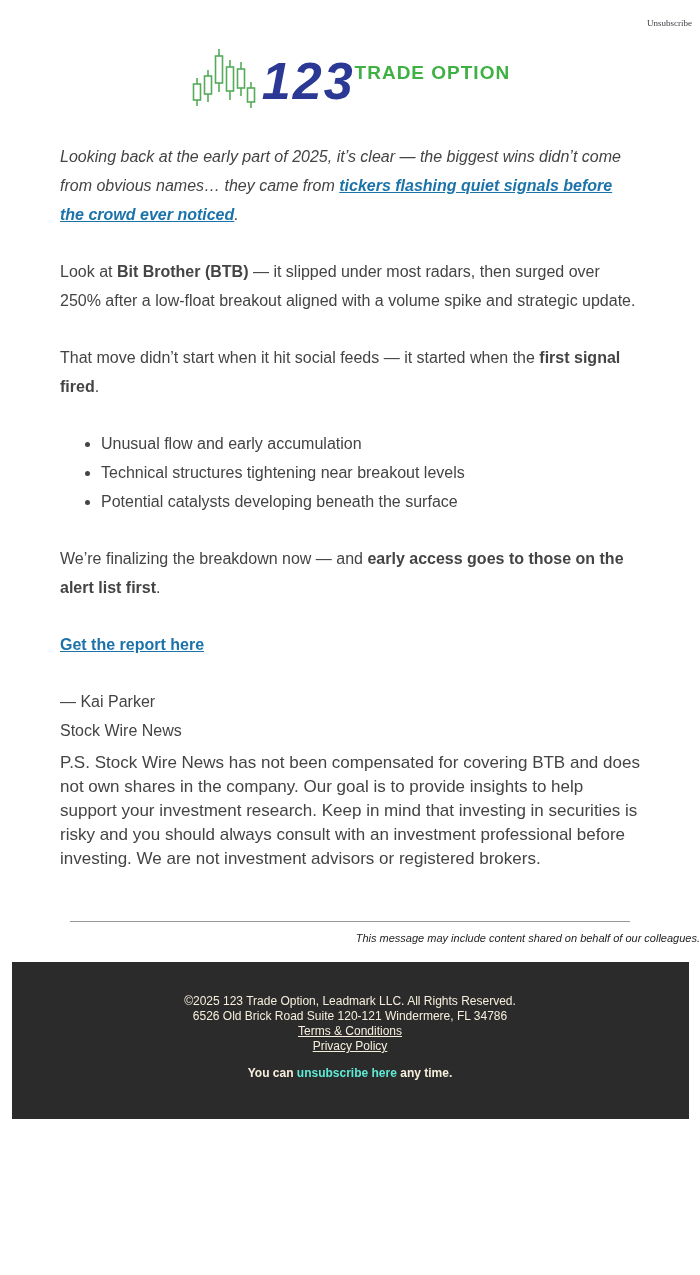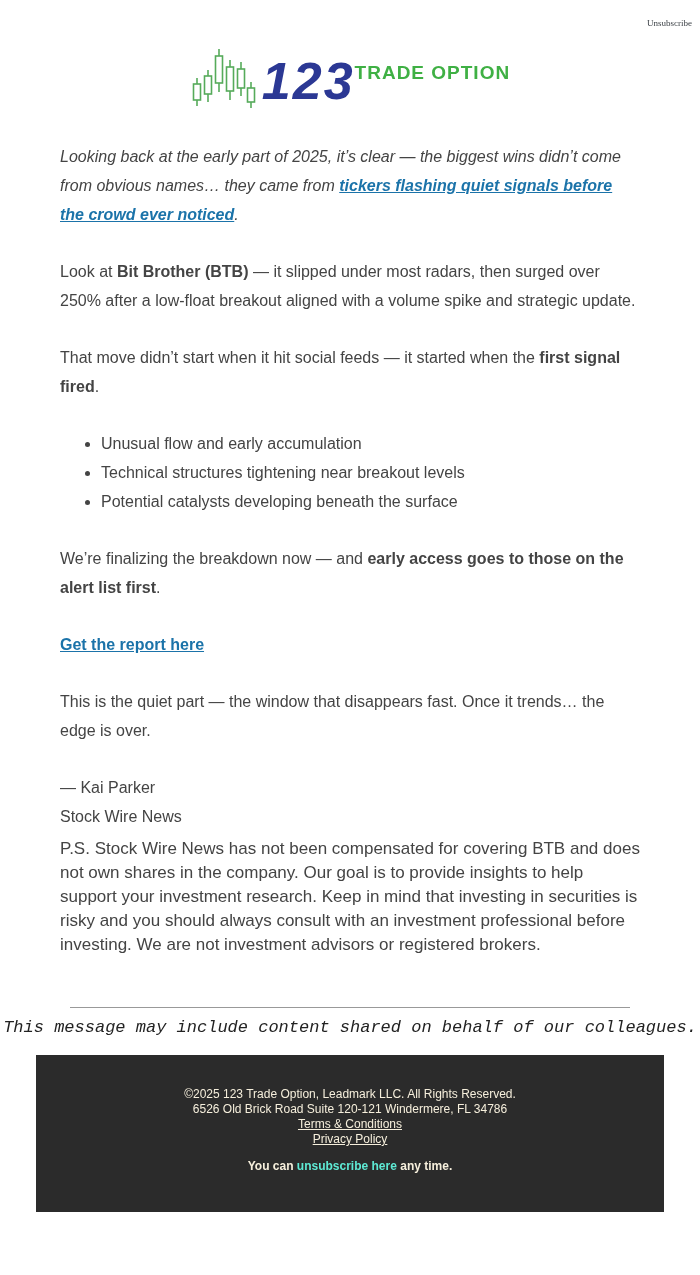--- a/index.html
+++ b/index.html
@@ -67,29 +67,28 @@
     line-height: 24px;
     margin: 6px 0 0 0 !important;
   }
   hr.divider {
     border: none;
     border-top: 1px solid #999999;
     margin: 50px 70px 0 70px;
   }
   .colleagues-note {
     margin-top: 10px;
-    text-align: center;
+    text-align: right;
     font-style: italic;
-    font-size: 17px;
+    font-size: 11px;
     color: #222222;
-    font-family: Liberation Mono, monospace;
   }
   .footer {
     margin: 18px auto 0 auto;
-    width: 628px;
+    width: 677px;
     background: #2b2b2b;
     color: #f6efdc;
     text-align: center;
     font-size: 12px;
     line-height: 15px;
     padding: 32px 20px 38px 20px;
     box-sizing: border-box;
   }
   .footer a {
     color: #f6efdc;
@@ -137,21 +136,20 @@
   <ul>
     <li>Unusual flow and early accumulation</li>
     <li>Technical structures tightening near breakout levels</li>
     <li>Potential catalysts developing beneath the surface</li>
   </ul>
 
   <p><span>We’re finalizing the breakdown now — and </span><b>early access goes to those on the alert list first</b><span>.</span></p>
 
   <p><a href="#" class="body-link">Get the report here</a></p>
 
-  <p>This is the quiet part — the window that disappears fast. Once it trends… the edge is over.</p>
 
   <p class="sig"><span>— Kai Parker</span><br><span>Stock Wire News</span></p>
 
   <p class="ps">P.S. Stock Wire News has not been compensated for covering BTB and does not own shares in the company. Our goal is to provide insights to help support your investment research. Keep in mind that investing in securities is risky and you should always consult with an investment professional before investing. We are not investment advisors or registered brokers.</p>
 </div>
 
 <hr class="divider">
 
 <div class="colleagues-note">This message may include content shared on behalf of our colleagues.</div>
 

